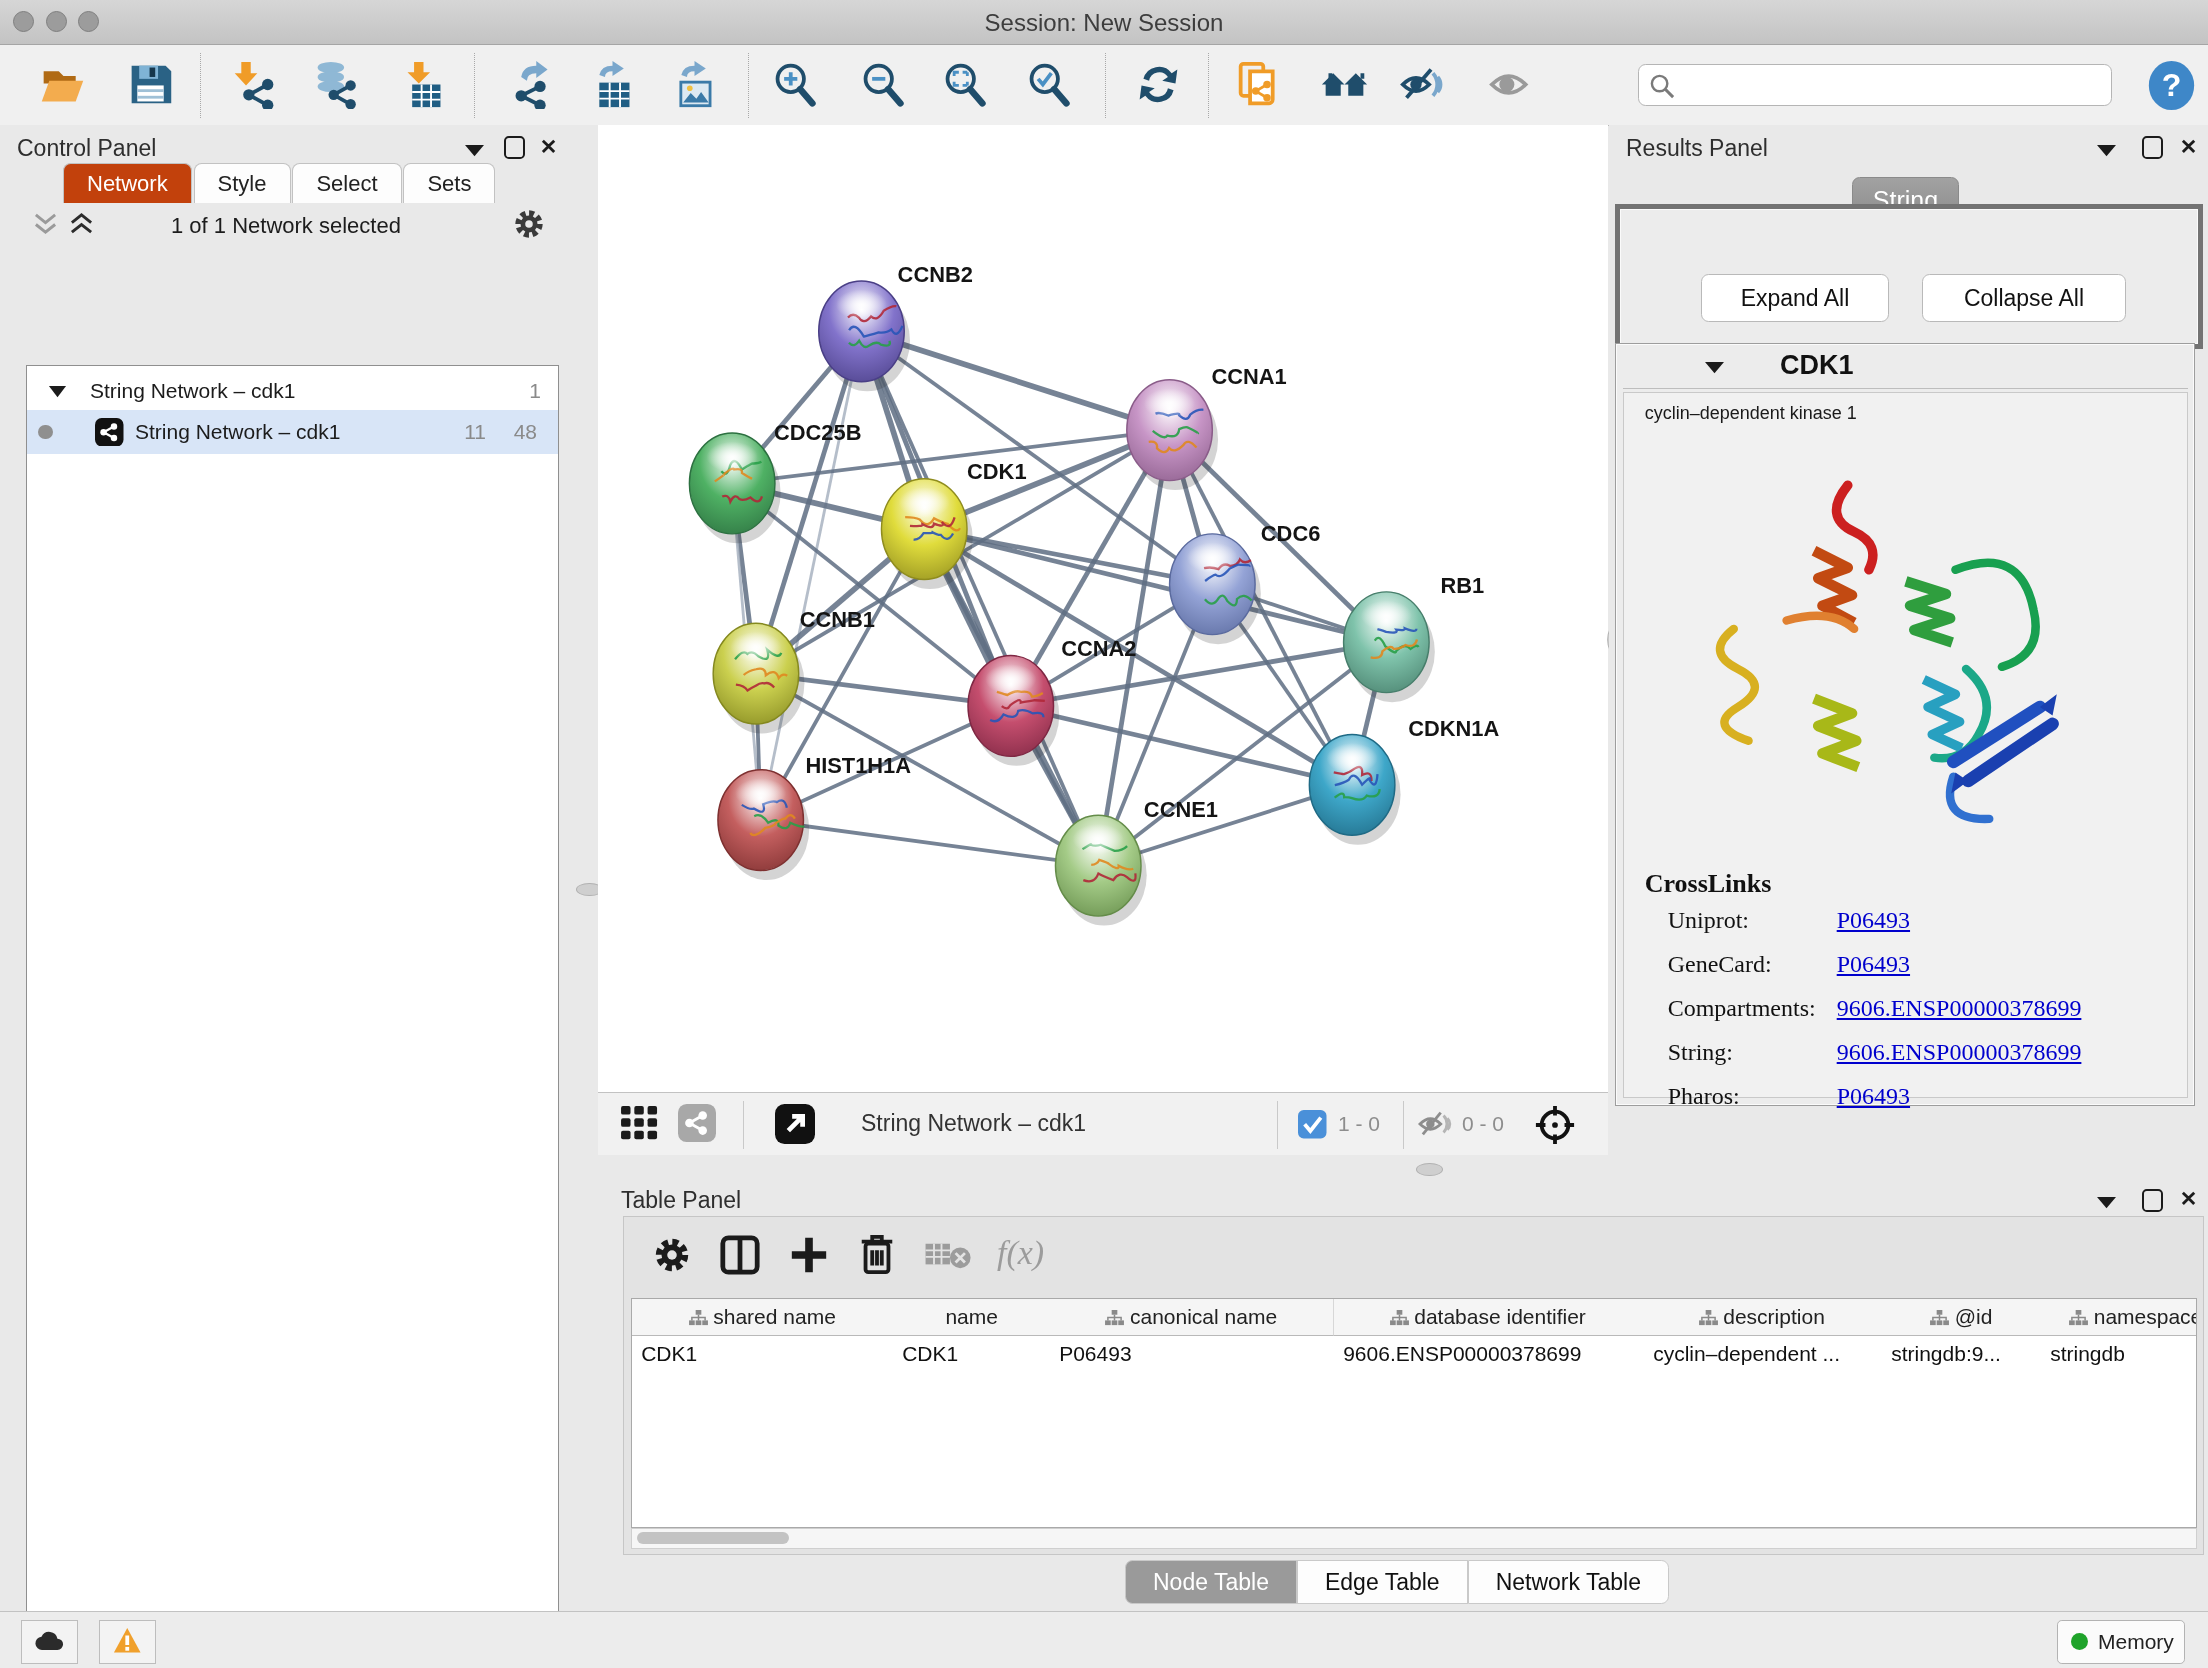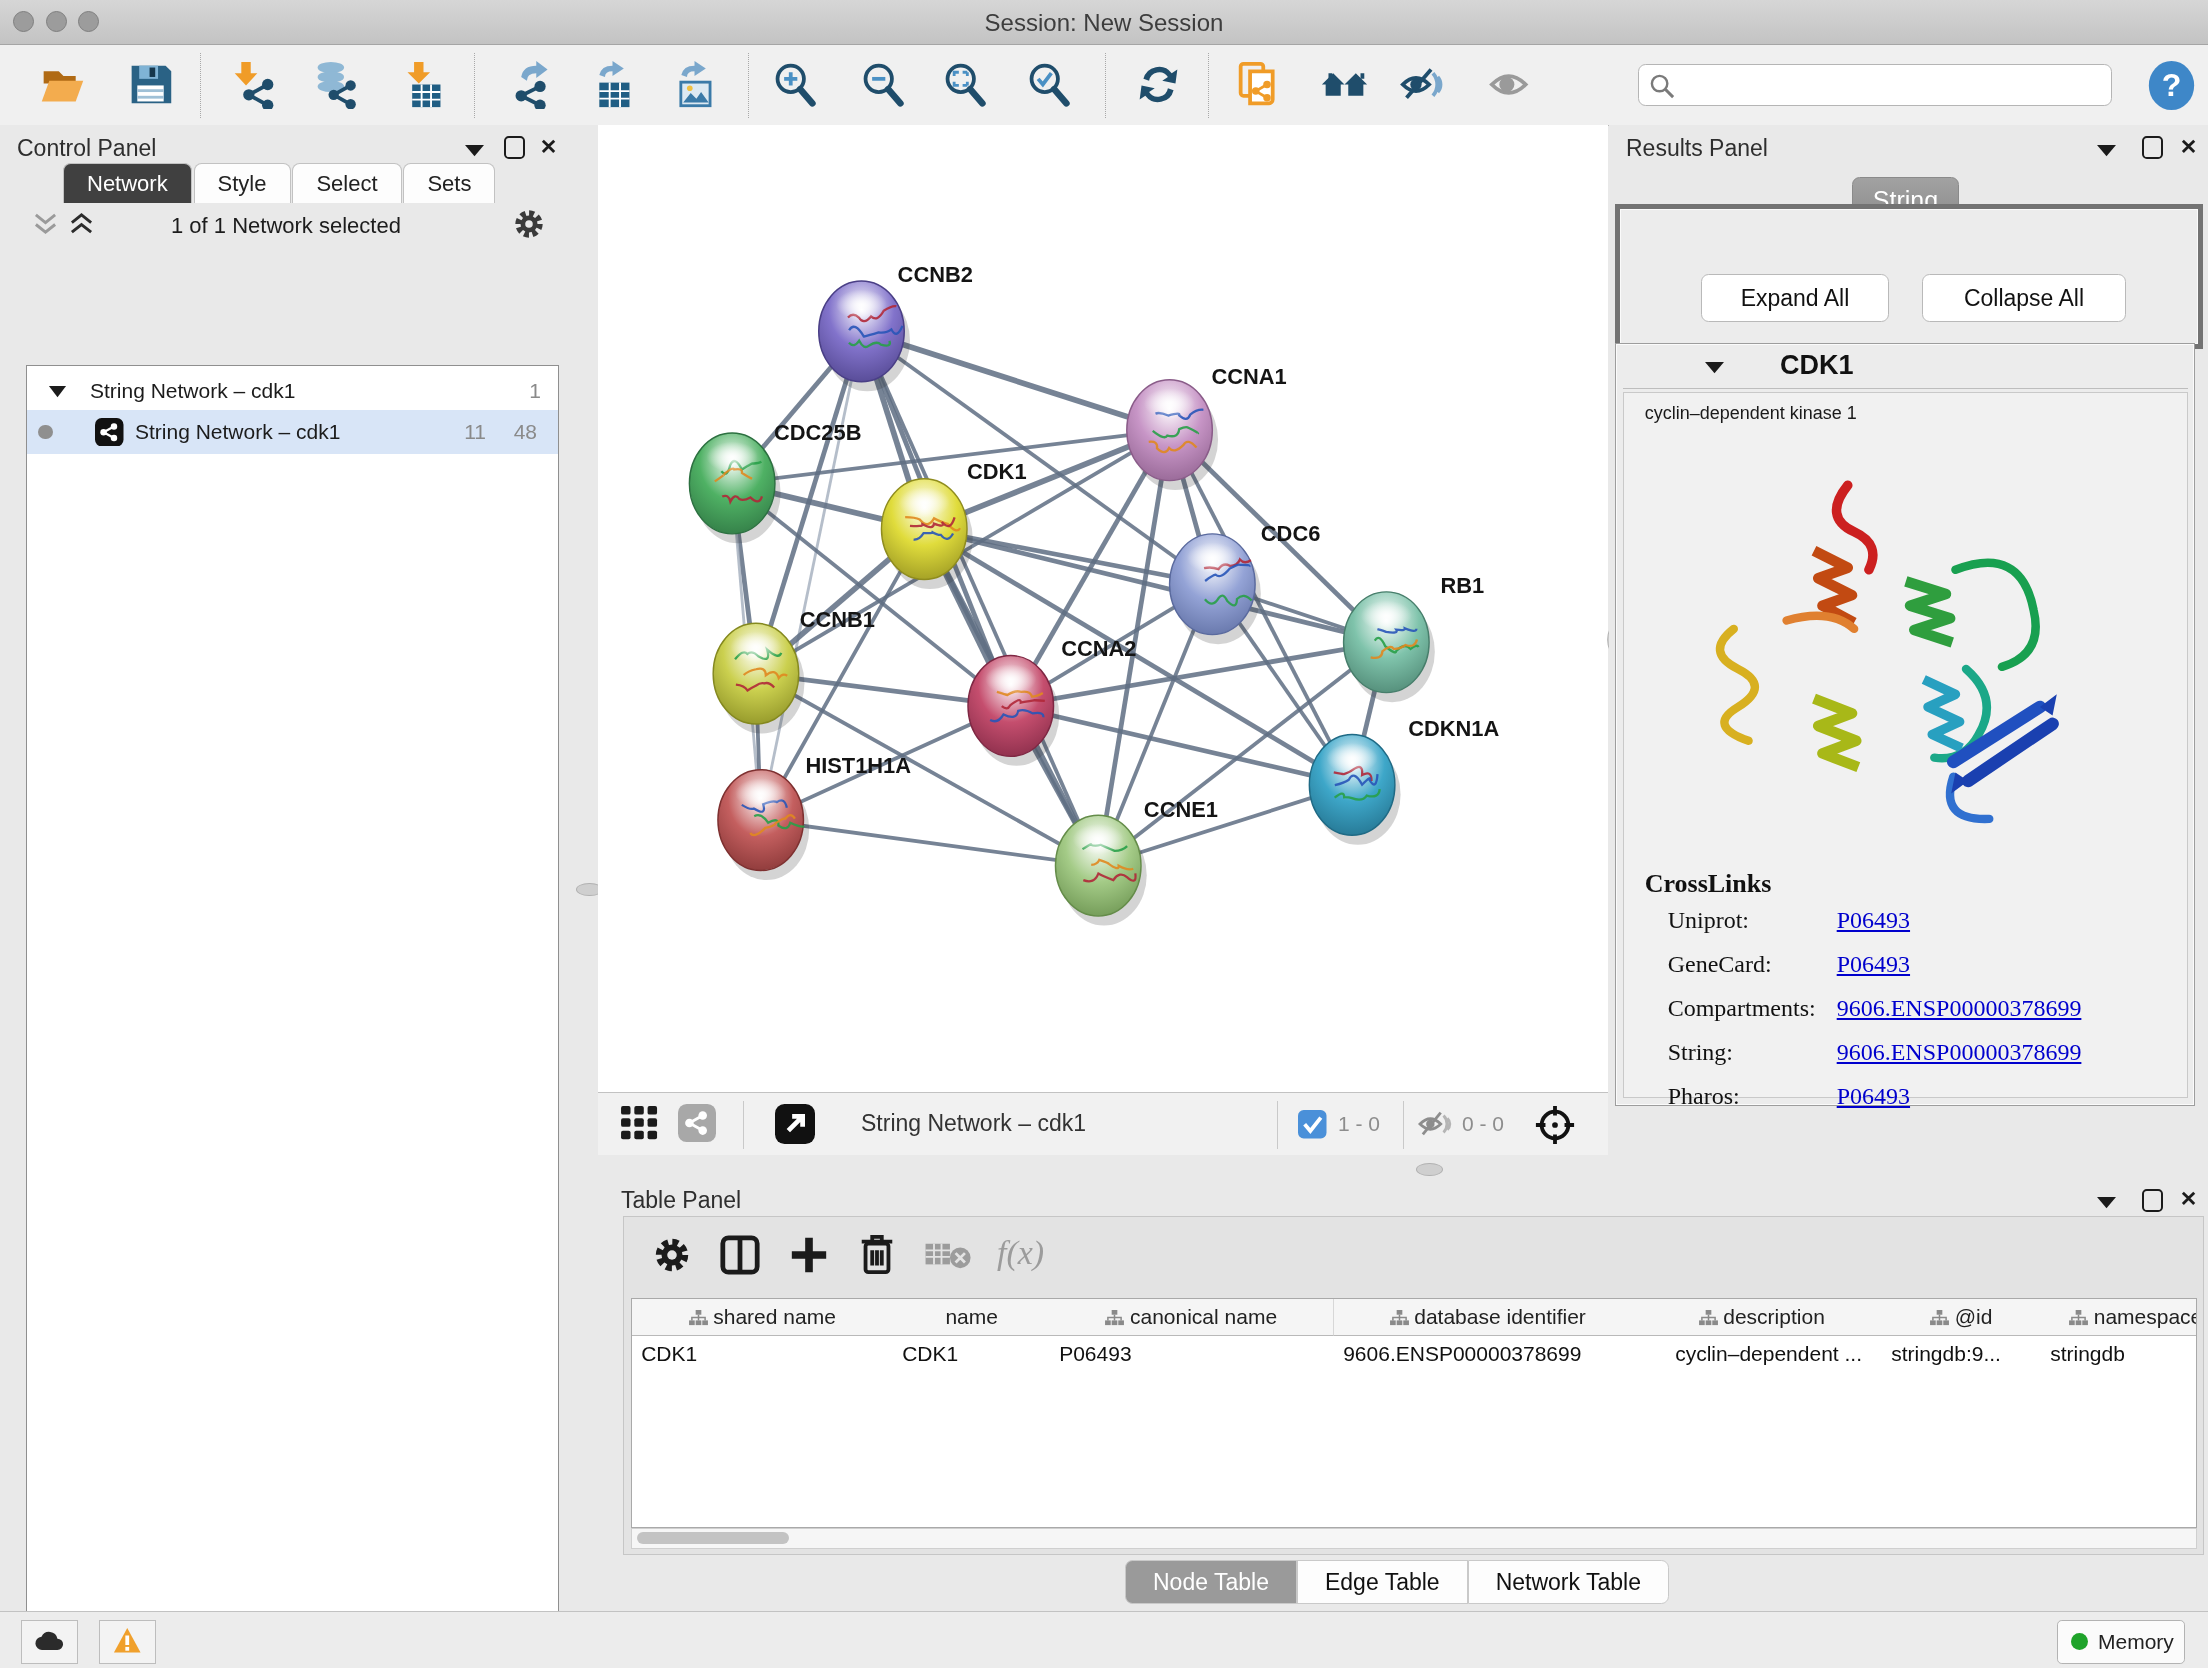--- a/index.html
+++ b/index.html
@@ -14,21 +14,21 @@
   .tb-icon{top:15px;width:49px;height:49px;cursor:pointer;}
   .tb-sep{top:7.6px;width:0;height:65px;border-left:1.9px dotted #a8a8a8;}
   #search-box{left:1638px;top:19px;width:472px;height:40px;background:#fff;border:1px solid #b5b5b5;border-radius:7.6px;}
   #search-box input{position:absolute;left:42px;top:3.8px;width:418px;height:30px;border:none;outline:none;font-size:21px;background:transparent;}
   
   .panel-title{font-size:23px;color:#2e2e2e;}
   .pan-btn{width:25px;height:25px;color:#1b1b1b;font-size:21px;text-align:center;line-height:25px;cursor:pointer;}
   .float-btn{border:2.9px solid #1b1b1b;border-radius:4.8px;width:17px;height:19px;}
   
   #cp-tabs .tab{display:inline-block;padding:6.7px 23px;font-size:22px;background:#fdfdfd;color:#222;border:1px solid #c2c2c2;border-bottom:none;border-radius:7.6px 7.6px 0 0;margin-right:1.9px;cursor:pointer;}
-  #cp-tabs .tab.active{background:#404040;color:#fff;}
+  #cp-tabs .tab.active{background:#c2410c;color:#fff;}
   #cp-tree{left:26px;top:240px;width:531px;height:1313px;background:#fff;border:1px solid #8f8f8f;}
   .tree-row{position:relative;height:44px;font-size:21px;color:#1c1c1c;}
   .tree-row.sel{background:#d8e5f7;}
   .tree-count{position:absolute;color:#8a8a8a;font-size:21px;}
   
   #net-canvas{left:598px;top:125px;width:1010px;height:967px;background:#ffffff;}
   #net-toolbar{left:598px;top:1092px;width:1010px;height:63px;background:#f1f1f1;border-top:1px solid #c2c2c2;border-bottom:1px solid #b3b3b3;}
   .nt-sep{top:7.6px;width:0;height:48px;border-left:1px solid #c9c9c9;}
   .gray-num{color:#8d8d8d;font-size:21px;}
   
@@ -649,21 +649,21 @@
             <rect x="7" y="0" width="6" height="5" fill="#8a8a8a"></rect>
             <rect x="0" y="11" width="6" height="5" fill="#8a8a8a"></rect>
             <rect x="7" y="11" width="6" height="5" fill="#8a8a8a"></rect>
             <rect x="14" y="11" width="6" height="5" fill="#8a8a8a"></rect>
             <path d="M10 5 v3 M3 11 v-3 h14 v3 M10 8 v3" stroke="#8a8a8a" stroke-width="1.6" fill="none"></path>
           </svg><span>namespace</span></div>
         <div class="td" style="left: 0px; width: 261px;">CDK1</div>
         <div class="td" style="left: 261px; width: 158px;">CDK1</div>
         <div class="td" style="left: 418px; width: 283px;">P06493</div>
         <div class="td" style="left: 702px; width: 308px;">9606.ENSP00000378699</div>
-        <div class="td" style="left: 1034px; width: 240px;">cyclin–dependent ...</div>
+        <div class="td" style="left: 1012px; width: 240px;">cyclin–dependent ...</div>
         <div class="td" style="left: 1250px; width: 159px;">stringdb:9...</div>
         <div class="td" style="left: 1409px; width: 190px;">stringdb</div>
       </div>
 
     <div class="abs" style="left:6.7px;top:311px;width:1564px;height:19px;background:#f6f6f6;border:1px solid #cfcfcf">
       <div class="abs" style="left:5.7px;top:2.9px;width:152px;height:12.4px;border-radius:6.7px;background:#c3c3c3"></div>
     </div>
   </div>
   <div id="tbl-tabs" class="abs" style="left:1125px;top:1560px"><span class="tab active">Node Table</span><span class="tab">Edge Table</span><span class="tab">Network Table</span></div>
 

